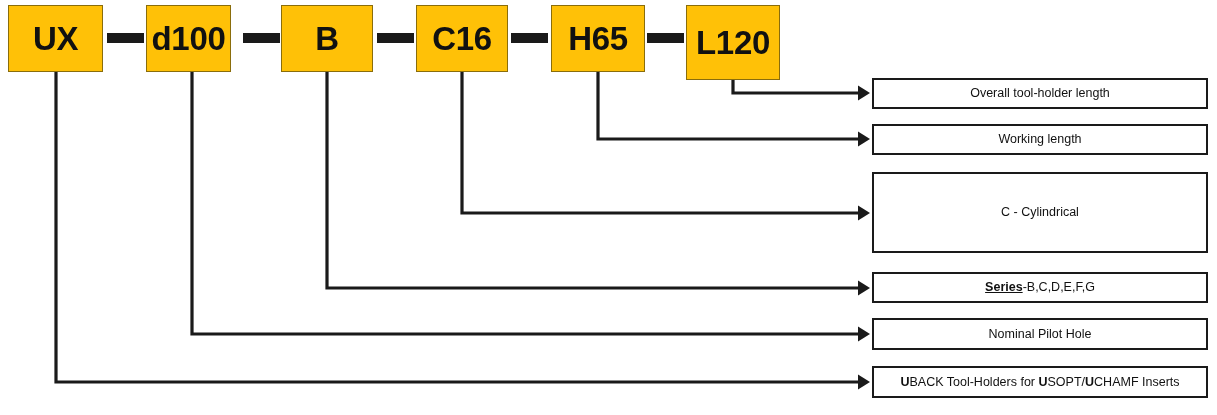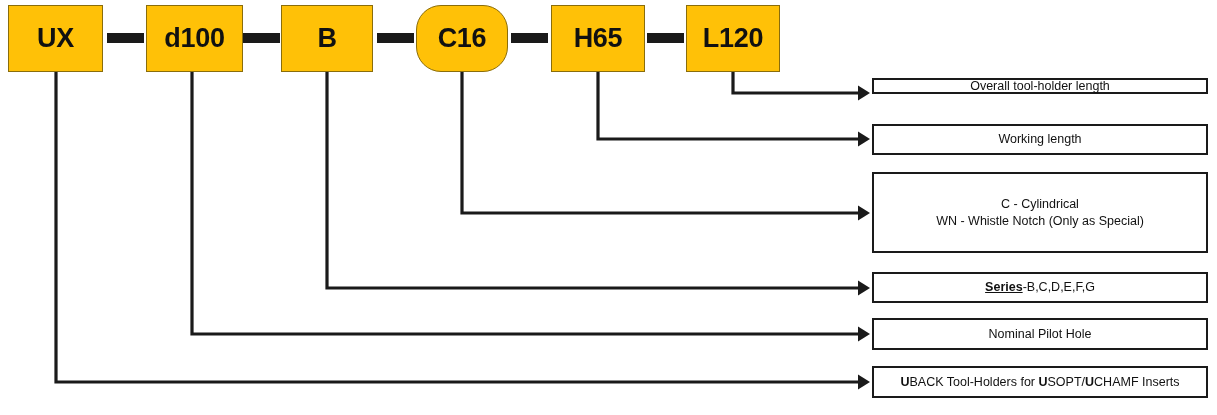--- a/index.html
+++ b/index.html
@@ -30,21 +30,21 @@
   
   .code-box {
     position: absolute;
     background: #FFC107;
     border: 1.5px solid #8a6d0b;
     box-sizing: border-box;
     display: flex;
     align-items: center;
     justify-content: center;
     color: #111111;
-    font-size: 27px;
+    font-size: 33px;
     font-weight: 700;
     letter-spacing: -0.3px;
     line-height: 1;
   }
 
   
   .dash {
     position: absolute;
     background: #111111;
     height: 10px;
@@ -111,53 +111,52 @@
       <g>
         <path d="M 56 72 L 56 382 L 862 382" fill="none" stroke="#1A1A1A" stroke-width="3.2" stroke-linecap="butt" stroke-linejoin="miter"></path>
         <polygon points="858,374.5 870,382 858,389.5" fill="#1A1A1A"></polygon>
       </g>
     </svg>
 
   <div id="code-segments">
       <div class="code-box" style="left: 8px; top: 5px; width: 95px; height: 67px; background: rgb(255, 193, 7); border-color: rgb(138, 109, 11);">
         <span>UX</span>
       </div>
-      <div class="code-box" style="left: 146px; top: 5px; width: 97px; height: 67px; background: rgb(255, 193, 7); border-color: rgb(138, 109, 11);">
+      <div class="code-box" style="left: 146px; top: 5px; width: 85px; height: 67px; background: rgb(255, 193, 7); border-color: rgb(138, 109, 11);">
         <span>d100</span>
       </div>
       <div class="code-box" style="left: 281px; top: 5px; width: 92px; height: 67px; background: rgb(255, 193, 7); border-color: rgb(138, 109, 11);">
         <span>B</span>
       </div>
-      <div class="code-box" style="left: 416px; top: 5px; width: 92px; height: 67px; background: rgb(255, 193, 7); border-color: rgb(138, 109, 11); border-radius: 25px;">
+      <div class="code-box" style="left: 416px; top: 5px; width: 92px; height: 67px; background: rgb(255, 193, 7); border-color: rgb(138, 109, 11);">
         <span>C16</span>
       </div>
       <div class="code-box" style="left: 551px; top: 5px; width: 94px; height: 67px; background: rgb(255, 193, 7); border-color: rgb(138, 109, 11);">
         <span>H65</span>
       </div>
-      <div class="code-box" style="left: 686px; top: 5px; width: 94px; height: 67px; background: rgb(255, 193, 7); border-color: rgb(138, 109, 11);">
+      <div class="code-box" style="left: 686px; top: 5px; width: 94px; height: 75px; background: rgb(255, 193, 7); border-color: rgb(138, 109, 11);">
         <span>L120</span>
       </div>
     </div>
   <div id="separators">
       <div class="dash" style="left: 107px; top: 33px; width: 37px; background: rgb(26, 26, 26);"></div>
       <div class="dash" style="left: 243px; top: 33px; width: 37px; background: rgb(26, 26, 26);"></div>
       <div class="dash" style="left: 377px; top: 33px; width: 37px; background: rgb(26, 26, 26);"></div>
       <div class="dash" style="left: 511px; top: 33px; width: 37px; background: rgb(26, 26, 26);"></div>
       <div class="dash" style="left: 647px; top: 33px; width: 37px; background: rgb(26, 26, 26);"></div>
     </div>
   <div id="descriptions">
-      <div class="desc-box" style="left: 872px; top: 78px; width: 336px; height: 16px; border-color: rgb(26, 26, 26); color: rgb(17, 17, 17);">
+      <div class="desc-box" style="left: 872px; top: 78px; width: 336px; height: 31px; border-color: rgb(26, 26, 26); color: rgb(17, 17, 17);">
         <span class="desc-line">Overall tool-holder length</span>
       </div>
       <div class="desc-box" style="left: 872px; top: 124px; width: 336px; height: 31px; border-color: rgb(26, 26, 26); color: rgb(17, 17, 17); text-align: right;">
         <span class="desc-line">Working length</span>
       </div>
       <div class="desc-box" style="left: 872px; top: 172px; width: 336px; height: 81px; border-color: rgb(26, 26, 26); color: rgb(17, 17, 17);">
         <span class="desc-line">C - Cylindrical</span>
-        <span class="desc-line">WN - Whistle Notch (Only as Special)</span>
       </div>
       <div class="desc-box" style="left: 872px; top: 272px; width: 336px; height: 31px; border-color: rgb(26, 26, 26); color: rgb(17, 17, 17);">
         <span class="desc-line"><span class="inline-underline-strong">Series</span><span>-B,C,D,E,F,G</span></span>
       </div>
       <div class="desc-box" style="left: 872px; top: 318px; width: 336px; height: 32px; border-color: rgb(26, 26, 26); color: rgb(17, 17, 17);">
         <span class="desc-line">Nominal Pilot Hole</span>
       </div>
       <div class="desc-box" style="left: 872px; top: 366px; width: 336px; height: 32px; border-color: rgb(26, 26, 26); color: rgb(17, 17, 17);">
         <span class="desc-line"><span class="inline-strong">U</span><span>BACK</span><span> Tool-Holders for </span><span class="inline-strong">U</span><span>SOPT</span><span>/</span><span class="inline-strong">U</span><span>CHAMF</span><span> Inserts</span></span>
       </div>

